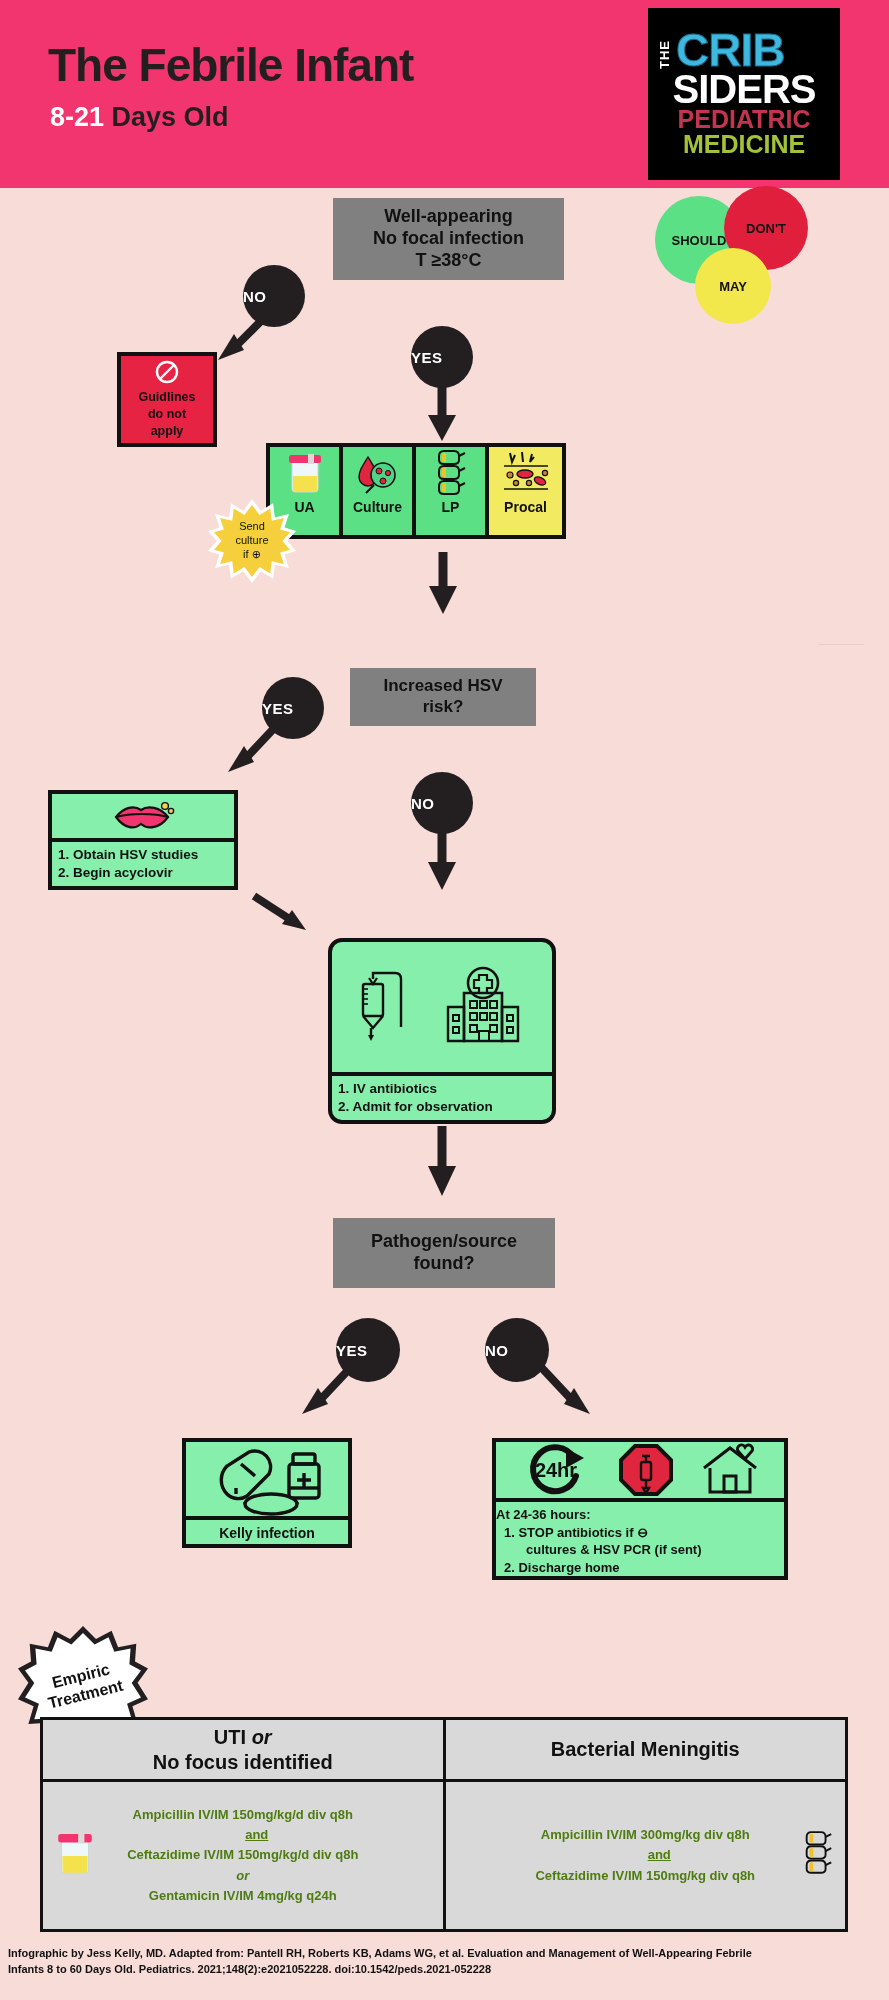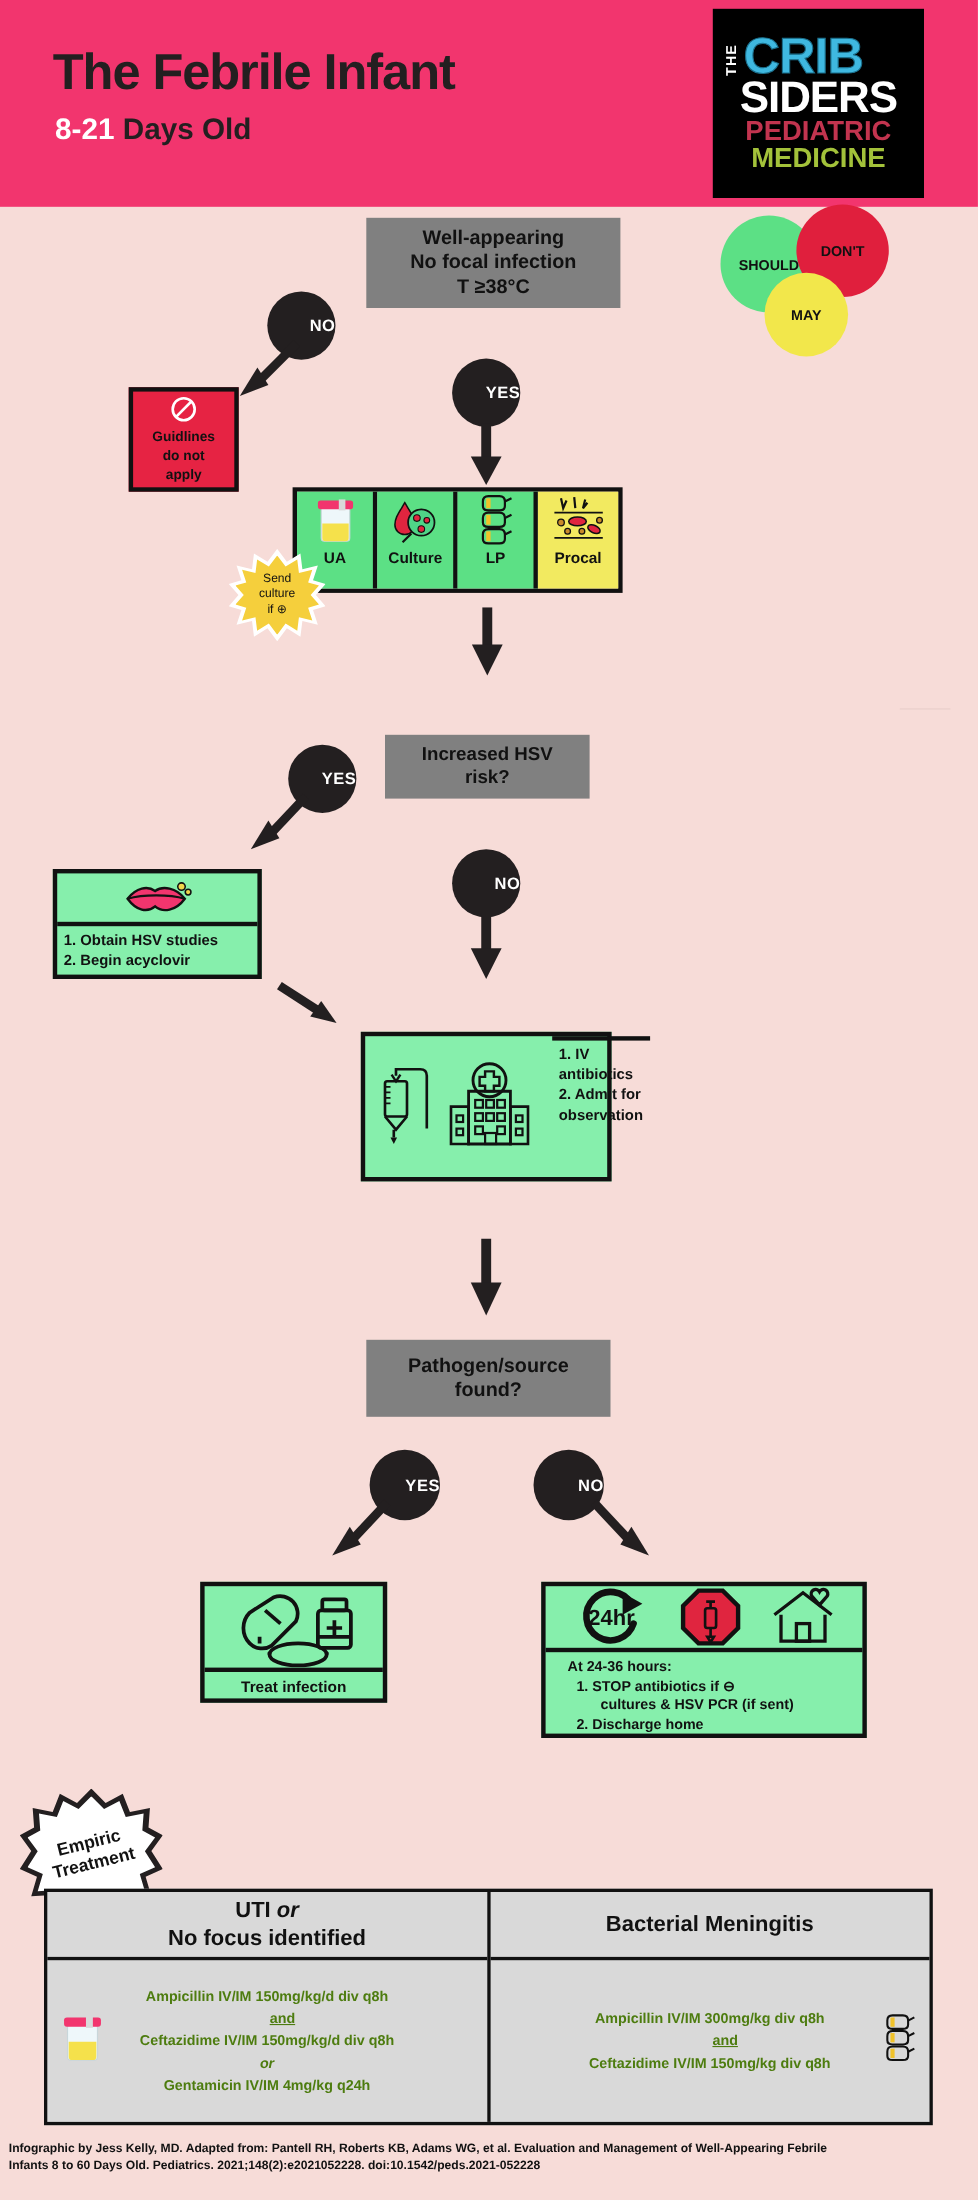--- a/index.html
+++ b/index.html
@@ -60,21 +60,21 @@
   
   .gray-box {
     position:absolute; background:#808080; color:#111;
     font-weight:bold; text-align:center;
     display:flex; flex-direction:column; align-items:center; justify-content:center;
     line-height:1.22;
   }
   .circle {
     position:absolute; border-radius:50%;
     background:#231f20; color:#fff; font-weight:bold;
-    display:flex; align-items:center; justify-content:flex-end;
+    display:flex; align-items:center; justify-content:flex-start;
     font-size:15px; letter-spacing:0.5px;
   }
   .green-box {
     position:absolute; background:#86efac; border:4px solid #111;
   }
   .gbox-label {
     border-top:4px solid #111; font-weight:bold; font-size:13px;
     color:#111; padding:4px 6px; line-height:1.35;
   }
 
@@ -357,21 +357,21 @@
       <div>1. Obtain HSV studies</div>
       <div>2. Begin acyclovir</div>
     </div>
   </div>
 
   <svg class="arrow" style="left:248px; top:890px;" width="70" height="46" viewBox="0 0 70 46">
     <line x1="6" y1="6" x2="40" y2="28" stroke="#231f20" stroke-width="8"></line>
     <polygon points="58,40 34,34 44,20" fill="#231f20"></polygon>
   </svg>
 
-  <div class="green-box" style="left:328px; top:938px; width:228px; height:136px; display:flex; flex-direction:row;">
+  <div class="green-box" style="left:328px; top:938px; width:228px; height:186px; display:flex; flex-direction:column;border-radius:14px;">
     <div style="flex:1; display:flex; align-items:center; justify-content:space-around; padding:0 12px;">
       <svg width="56" height="92" viewBox="0 0 56 92">
         <path d="M16 18 v-6 h22 q6 0 6 6 v48" stroke="#111" stroke-width="2.4" fill="none"></path>
         <path d="M12 17 l4 6 l4 -6" stroke="#111" stroke-width="2.2" fill="none"></path>
         <rect x="6" y="23" width="20" height="32" rx="2" fill="none" stroke="#111" stroke-width="2.4"></rect>
         <path d="M6 55 l10 12 l10 -12" fill="none" stroke="#111" stroke-width="2.4"></path>
         <line x1="14" y1="67" x2="14" y2="74" stroke="#111" stroke-width="2.4"></line>
         <path d="M11 74 h6 l-3 6 z" fill="#111"></path>
         <line x1="6" y1="28" x2="11" y2="28" stroke="#111" stroke-width="1.6"></line>
         <line x1="6" y1="33" x2="11" y2="33" stroke="#111" stroke-width="1.6"></line>
@@ -442,21 +442,21 @@
           <path d="M42 62 v-2"></path>
           <path d="M94 62 v-2"></path>
           <rect x="86" y="22" width="30" height="34" rx="3"></rect>
           <rect x="90" y="12" width="22" height="10" rx="2"></rect>
           <path d="M86 46 h30"></path>
           <path d="M101 31 v14 M94 38 h14"></path>
         </g>
       </svg>
     </div>
     <div class="gbox-label" style="font-size:14px; text-align:center;">
-      <span>Treat infection</span>
+      <span>Kelly infection</span>
     </div>
   </div>
 
   <div class="green-box" style="left:492px; top:1438px; width:296px; height:142px; display:flex; flex-direction:column;">
     <div style="height:62px; display:flex; align-items:center; justify-content:space-around; padding:0 10px;">
       <svg width="76" height="56" viewBox="0 0 76 56">
         <path d="M56 16 A22 22 0 1 0 58 34" fill="none" stroke="#111" stroke-width="6" stroke-linecap="round"></path>
         <polygon points="48,6 66,16 48,26" fill="#111"></polygon>
         <text x="38" y="35" font-family="Liberation Sans, sans-serif" font-size="20" font-weight="bold" fill="#111" text-anchor="middle">24hr</text>
       </svg>
@@ -470,21 +470,21 @@
       </svg>
       <svg width="64" height="56" viewBox="0 0 64 56">
         <g stroke="#111" stroke-width="3" fill="none">
           <path d="M6 26 L32 6 L58 26"></path>
           <path d="M12 26 v24 h40 v-24"></path>
           <rect x="26" y="34" width="12" height="16"></rect>
           <path d="M47 5 a4 4 0 0 1 7 4 l-7 8 l-7 -8 a4 4 0 0 1 7 -4 z"></path>
         </g>
       </svg>
     </div>
-    <div class="gbox-label" style="font-size:13px; flex:1; padding-left:20px;">
+    <div class="gbox-label" style="font-size:13px; flex:1; padding-left:0;">
       <div>At 24-36 hours:</div>
       <div style="padding-left:8px;">1. STOP antibiotics if ⊖</div>
       <div style="padding-left:30px;">cultures &amp; HSV PCR (if sent)</div>
       <div style="padding-left:8px;">2. Discharge home</div>
     </div>
   </div>
 
   <div class="empiric">
     <span class="empiric-bg"></span>
     <span class="empiric-fg"></span>

